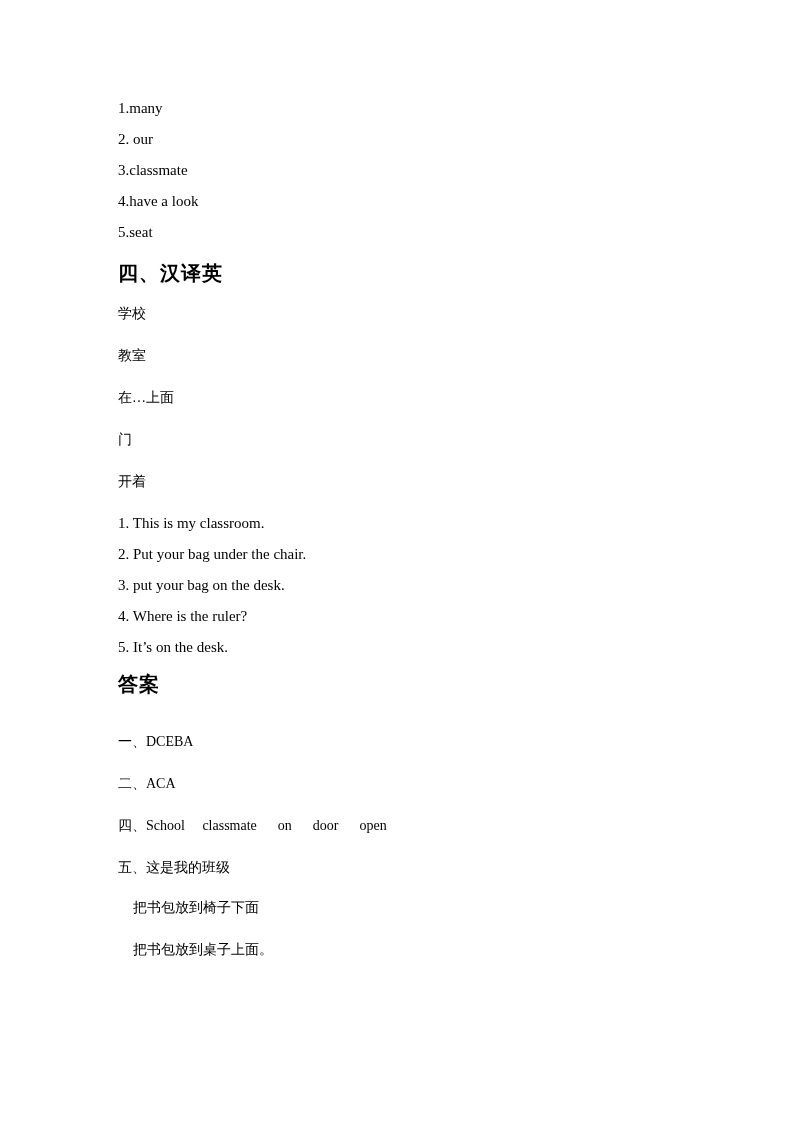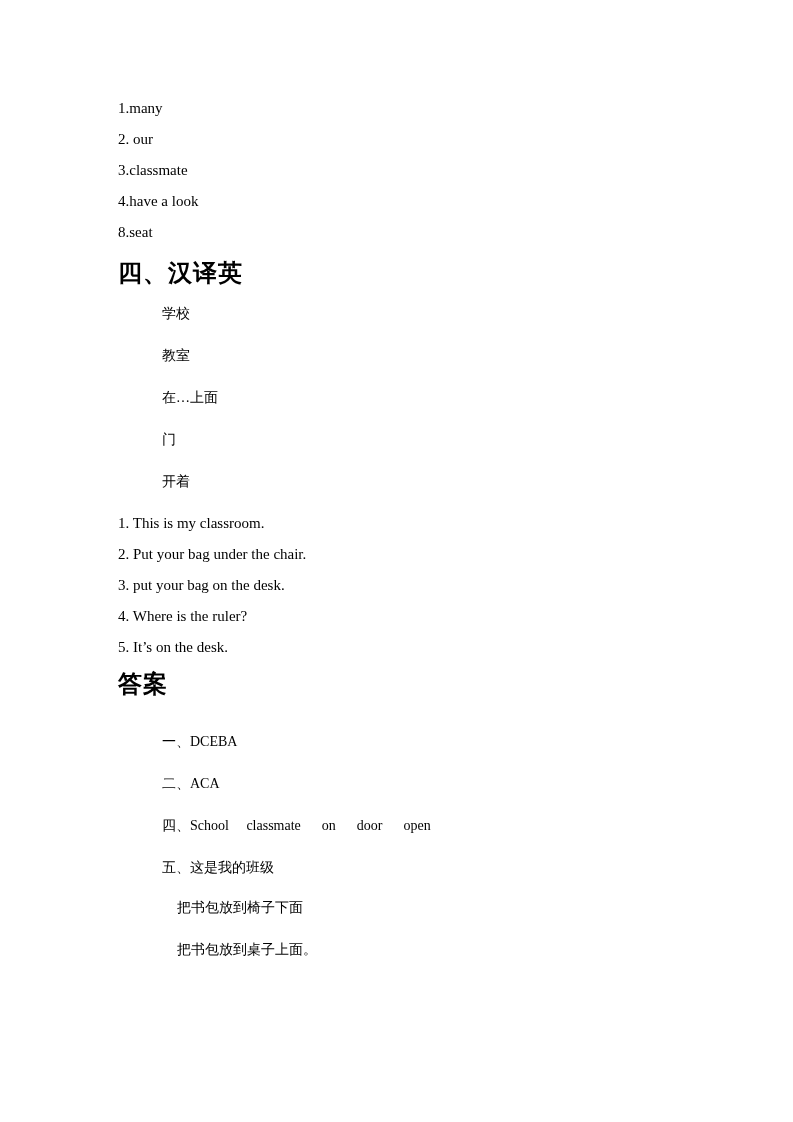--- a/index.html
+++ b/index.html
@@ -25,47 +25,46 @@
     line-height: 15px;
     font-family: "Liberation Serif", serif;
     white-space: pre-wrap;
   }
   .cn-line {
     height: 42px;
     font-size: 14px;
     line-height: 15px;
     font-family: "Liberation Serif", serif;
     white-space: pre-wrap;
-    margin-left: 44px;
   }
   .heading {
     font-family: "Liberation Sans", sans-serif;
     font-weight: bold;
-    font-size: 24px;
+    font-size: 20px;
     line-height: 22px;
     margin: 0;
     letter-spacing: 1px;
   }
   .heading-four   { margin-top: 6px;  margin-bottom: 22px; }
   .heading-five   { margin-top: -5px; margin-bottom: 15px; }
   .heading-answer { margin-top: 2px;  margin-bottom: 39px; }
   .answers-extra  { margin-top: -2px; }
   .indent { padding-left: 15px; }
 </style>
 </head>
 <body>
 
 <div class="page">
 
   <div class="section">
     <p class="en-line">1.many</p>
     <p class="en-line">2. our</p>
     <p class="en-line">3.classmate</p>
     <p class="en-line">4.have a look</p>
-    <p class="en-line">8.seat</p>
+    <p class="en-line">5.seat</p>
   </div>
 
   <h2 class="heading heading-four">四、汉译英</h2>
 
   <div class="section">
     <p class="cn-line">学校</p>
     <p class="cn-line">教室</p>
     <p class="cn-line">在…上面</p>
     <p class="cn-line">门</p>
     <p class="cn-line">开着</p>

